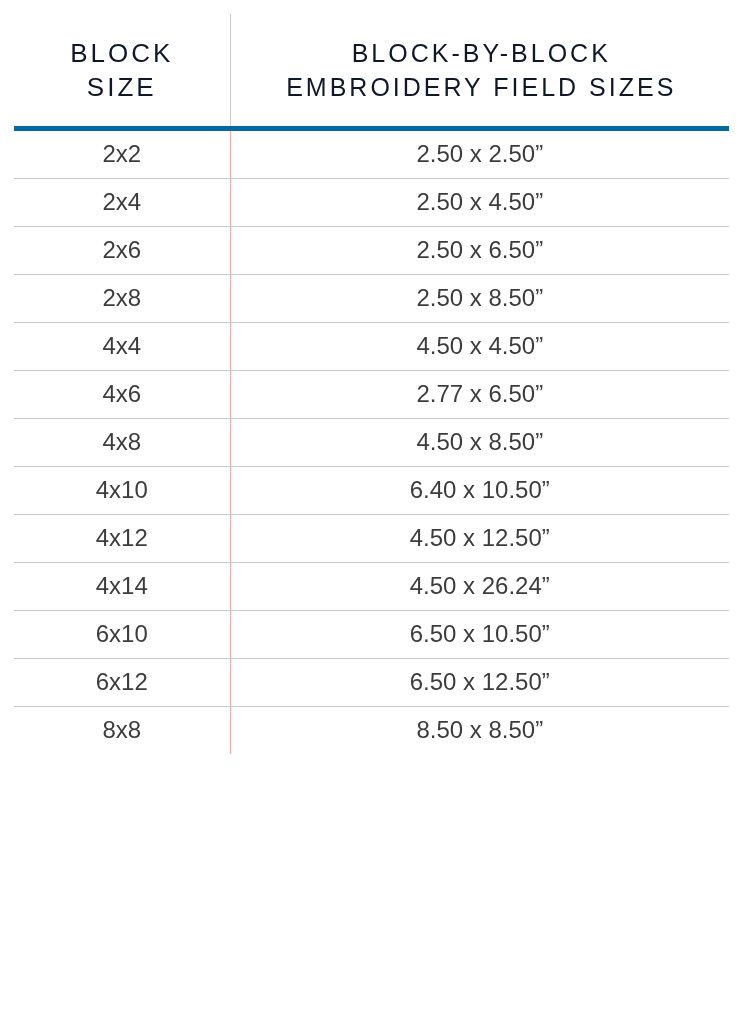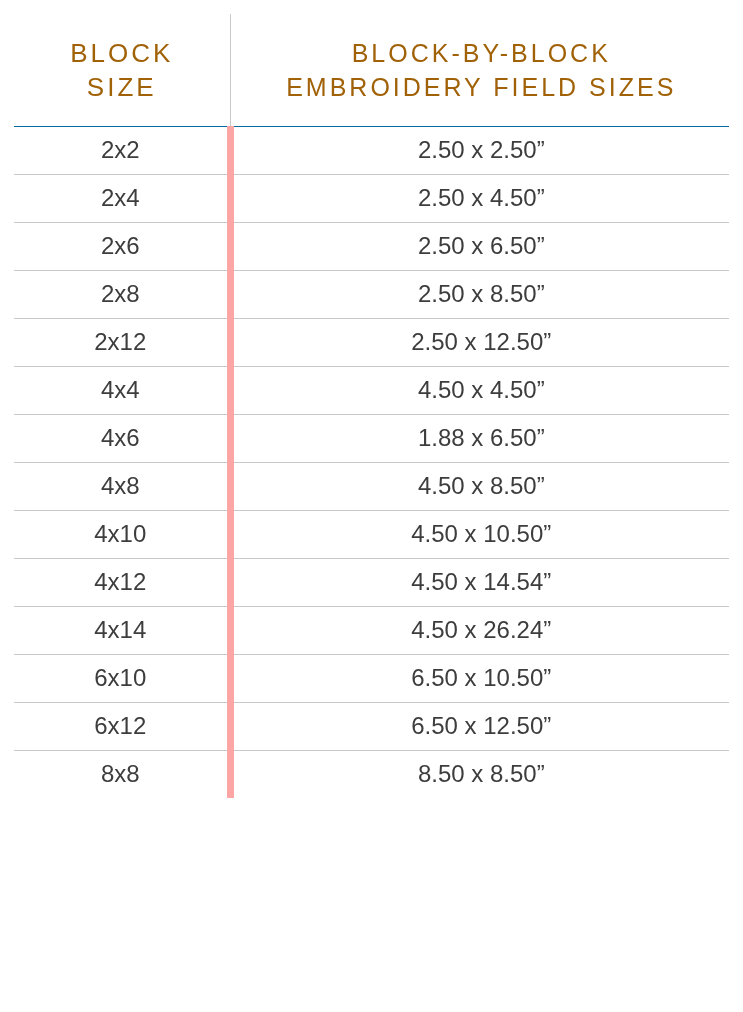--- a/index.html
+++ b/index.html
@@ -24,24 +24,24 @@
   table.size-table {
     width: 715px;
     border-collapse: collapse;
     table-layout: fixed;
   }
   table.size-table col.col-size { width: 216px; }
   table.size-table col.col-field { width: 499px; }
 
   thead th {
     font-weight: normal;
-    color: #a16207;
+    color: #0f172a;
     letter-spacing: 3px;
     vertical-align: middle;
-    border-bottom: 1px solid #0369a1;
+    border-bottom: 5px solid #0369a1;
     padding: 0;
   }
   thead th.head-size {
     font-size: 26px;
     line-height: 34px;
     height: 112px;
     border-right: 1px solid #c9c9c9;
     text-align: center;
   }
   thead th.head-field {
@@ -57,21 +57,21 @@
     font-size: 24px;
     line-height: 30px;
     height: 38px;
     padding: 4px 0 5px 0;
     border-bottom: 1px solid #c9c9c9;
     text-align: center;
     color: #3d3d3d;
     font-weight: normal;
   }
   tbody td.cell-size {
-    border-right: 7px solid #fca5a5;
+    border-right: 1px solid #fca5a5;
   }
   tbody tr:last-child td {
     border-bottom: none;
   }
 </style>
 </head>
 <body>
 
 <div class="sheet">
   <table class="size-table">
@@ -102,42 +102,38 @@
       </tr>
       <tr>
         <td class="cell-size">2x6</td>
         <td class="cell-field">2.50 x 6.50”</td>
       </tr>
       <tr>
         <td class="cell-size">2x8</td>
         <td class="cell-field">2.50 x 8.50”</td>
       </tr>
       <tr>
-        <td class="cell-size">2x12</td>
-        <td class="cell-field">2.50 x 12.50”</td>
-      </tr>
-      <tr>
         <td class="cell-size">4x4</td>
         <td class="cell-field">4.50 x 4.50”</td>
       </tr>
       <tr>
         <td class="cell-size">4x6</td>
-        <td class="cell-field">1.88 x 6.50”</td>
+        <td class="cell-field">2.77 x 6.50”</td>
       </tr>
       <tr>
         <td class="cell-size">4x8</td>
         <td class="cell-field">4.50 x 8.50”</td>
       </tr>
       <tr>
         <td class="cell-size">4x10</td>
-        <td class="cell-field">4.50 x 10.50”</td>
+        <td class="cell-field">6.40 x 10.50”</td>
       </tr>
       <tr>
         <td class="cell-size">4x12</td>
-        <td class="cell-field">4.50 x 14.54”</td>
+        <td class="cell-field">4.50 x 12.50”</td>
       </tr>
       <tr>
         <td class="cell-size">4x14</td>
         <td class="cell-field">4.50 x 26.24”</td>
       </tr>
       <tr>
         <td class="cell-size">6x10</td>
         <td class="cell-field">6.50 x 10.50”</td>
       </tr>
       <tr>

